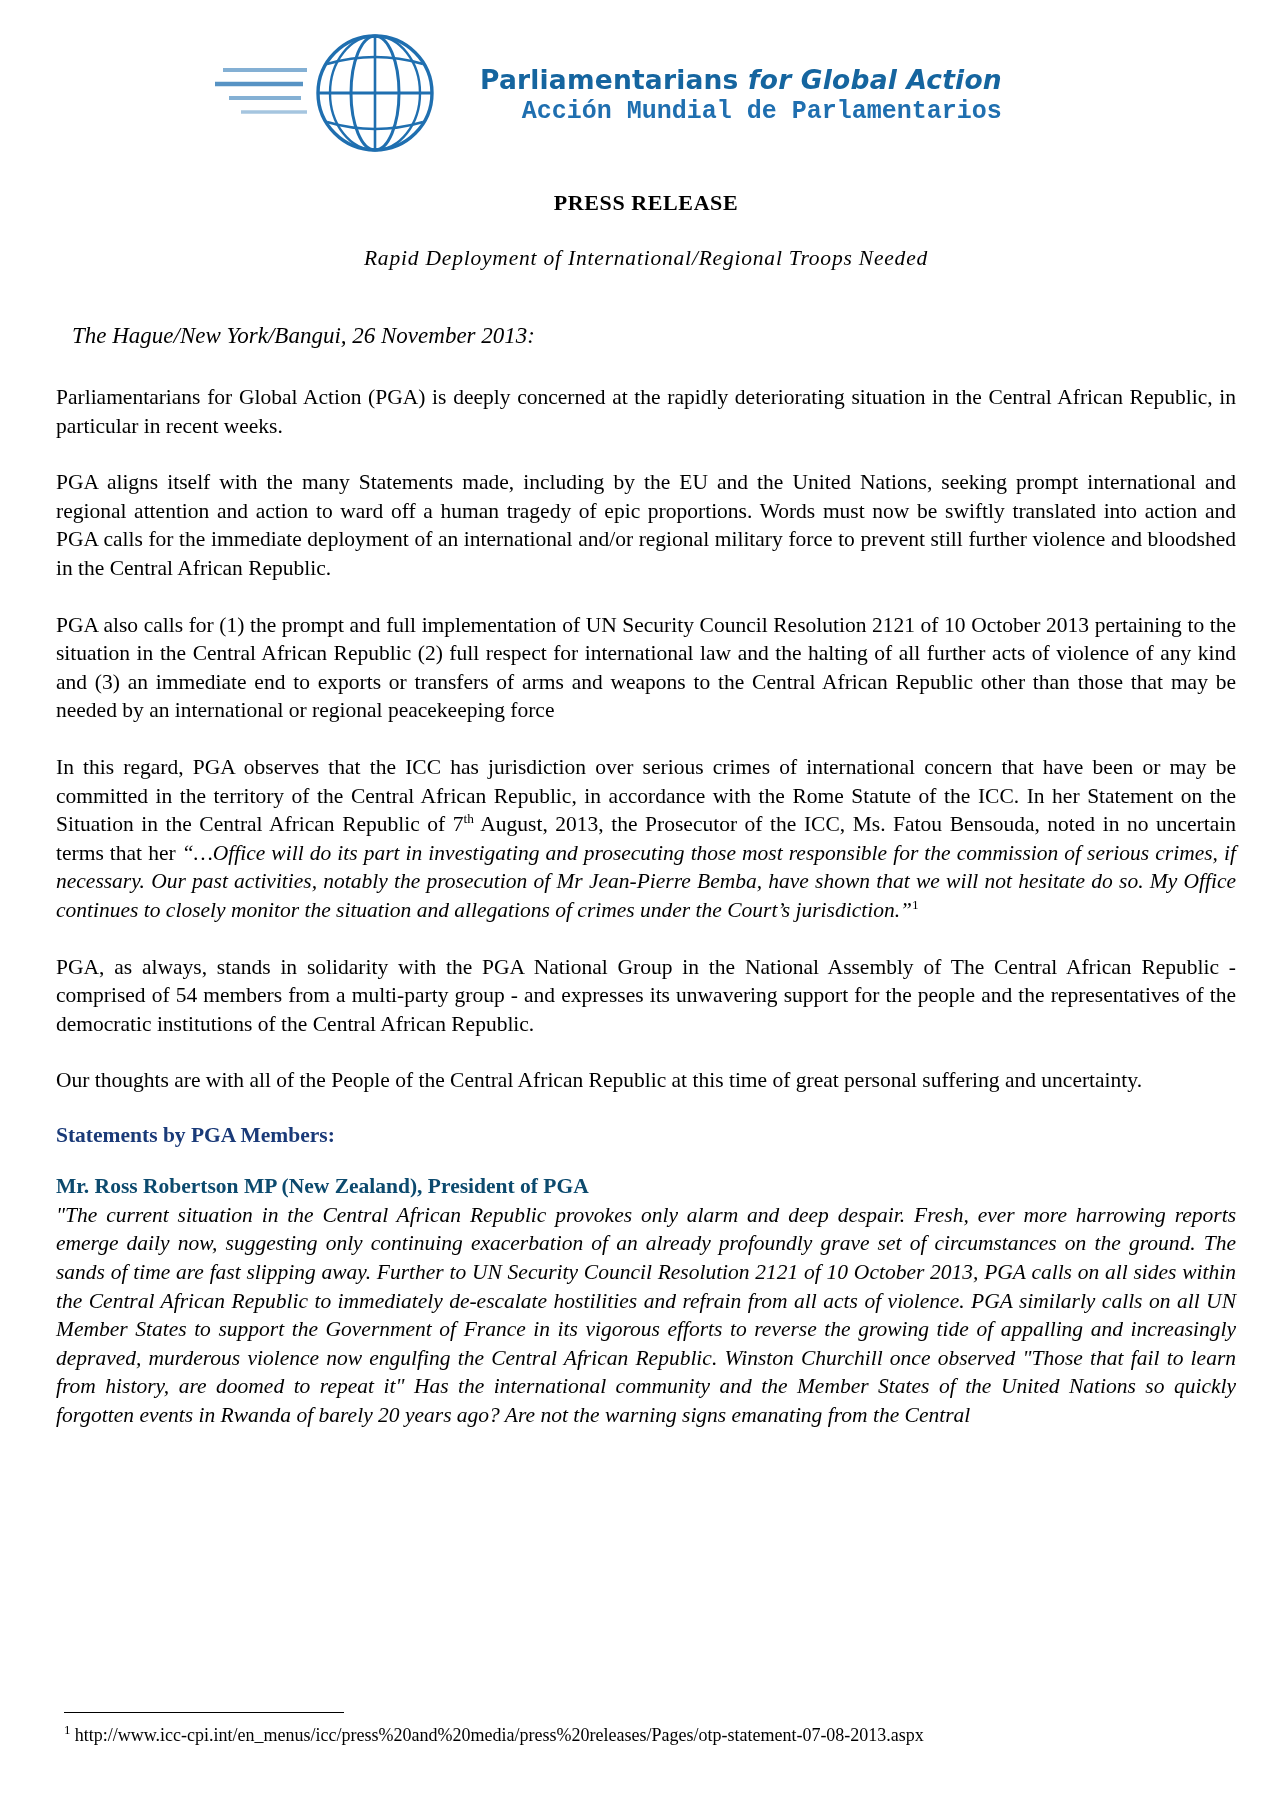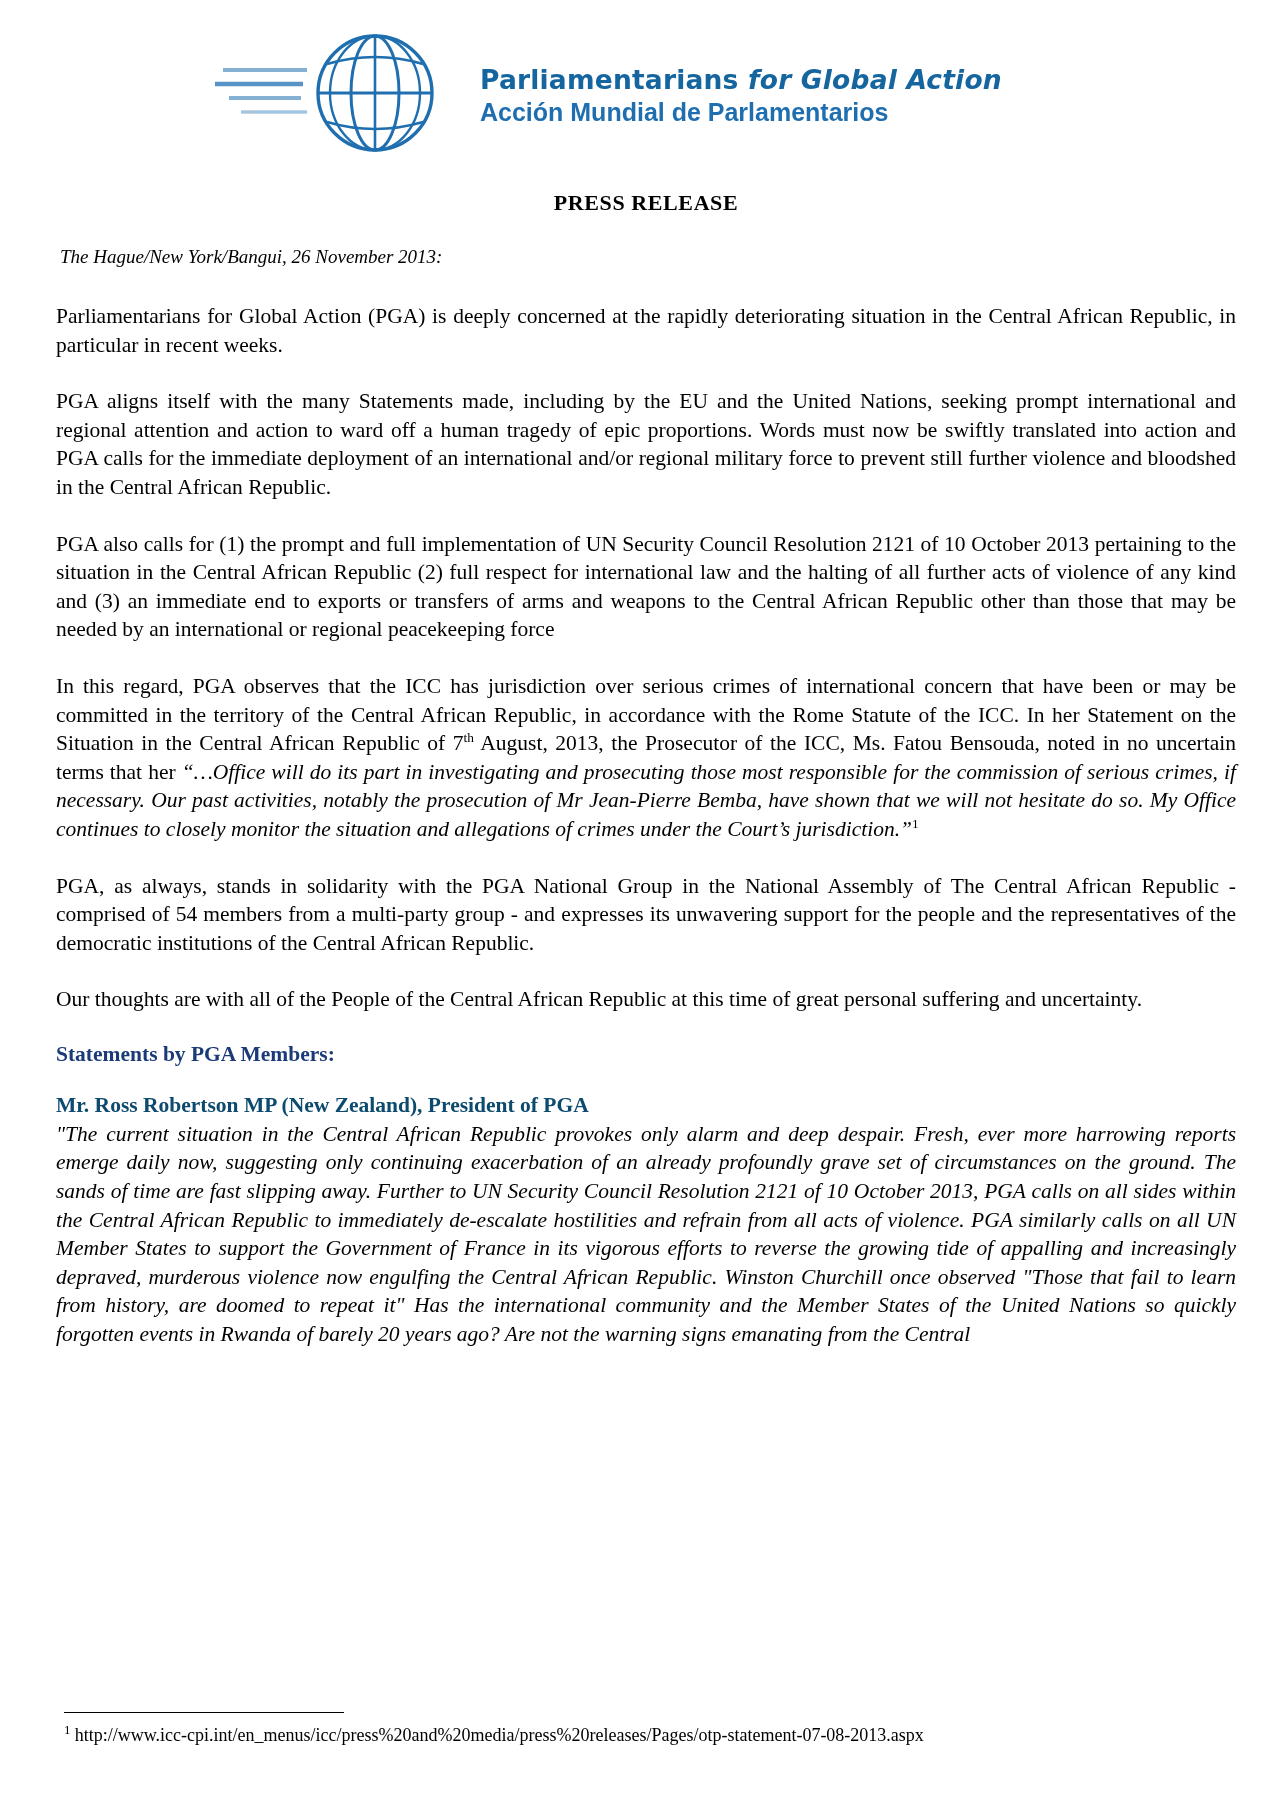--- a/index.html
+++ b/index.html
@@ -54,25 +54,26 @@
     font-size: 26.5px;
     font-weight: bold;
     letter-spacing: 0.2px;
     color: #15659f;
     white-space: nowrap;
   }
   .logo-line1 .ital {
     font-style: italic;
   }
   .logo-line2, .logo-line3 {
-    font-family: Liberation Sans, sans-serif;
+    font-family: Liberation Mono, monospace;
     font-size: 25px;
     font-weight: bold;
     color: #1f6fb0;
     white-space: nowrap;
+    text-align: right;
   }
 
   
   .doc {
     position: absolute;
     left: 56px;
     top: 190px;
     width: 1180px;
   }
   .press-release-label {
@@ -90,22 +91,22 @@
   }
   .subhead {
     text-align: center;
     font-style: italic;
     font-size: 21.5px;
     letter-spacing: 0.8px;
     margin: 0 0 52px 0;
   }
   .dateline {
     font-style: italic;
-    font-size: 19px;
-    margin: 0 0 34px 4px;
+    font-size: 23px;
+    margin: 0 0 34px 16px;
   }
   p.body-par {
     font-size: 21.5px;
     line-height: 1.33;
     text-align: justify;
     margin: 4px 0 28px 0;
   }
   .ital {
     font-style: italic;
   }
@@ -188,20 +189,21 @@
       <div class="logo-line1"><span>Parliamentarians </span><span class="ital">for Global Action</span></div>
       <div class="logo-line2">Acción Mundial de Parlamentarios</div>
     </div>
   </div>
 
   <div class="doc">
 
     <div class="press-release-label">PRESS RELEASE</div>
 
 
+    <div class="subhead">Rapid Deployment of International/Regional Troops Needed</div>
 
     <div class="dateline">The Hague/New York/Bangui, 26 November 2013:</div>
 
     <p class="body-par">Parliamentarians for Global Action (PGA) is deeply concerned at the rapidly deteriorating situation in the Central African Republic, in particular in recent weeks.</p>
 
     <p class="body-par">PGA aligns itself with the many Statements made, including by the EU and the United Nations, seeking prompt international and regional attention and action to ward off a human tragedy of epic proportions. Words must now be swiftly translated into action and PGA calls for the immediate deployment of an international and/or regional military force to prevent still further violence and bloodshed in the Central African Republic.</p>
 
     <p class="body-par">PGA also calls for (1) the prompt and full implementation of UN Security Council Resolution 2121 of 10 October 2013 pertaining to the situation in the Central African Republic (2) full respect for international law and the halting of all further acts of violence of any kind and (3) an immediate end to exports or transfers of arms and weapons to the Central African Republic other than those that may be needed by an international or regional peacekeeping force</p>
 
     <p class="body-par"><span>In this regard, PGA observes that the ICC has jurisdiction over serious crimes of international concern that have been or may be committed in the territory of the Central African Republic, in accordance with the Rome Statute of the ICC. In her Statement on the Situation in the Central African Republic of 7</span><sup>th</sup><span> August, 2013, the Prosecutor of the ICC, Ms. Fatou Bensouda, noted in no uncertain terms that her </span><span class="ital">“…Office will do its part in investigating and prosecuting those most responsible for the commission of serious crimes, if necessary. Our past activities, notably the prosecution of Mr Jean-Pierre Bemba, have shown that we will not hesitate do so. My Office continues to closely monitor the situation and allegations of crimes under the Court’s jurisdiction.”</span><sup>1</sup></p>

